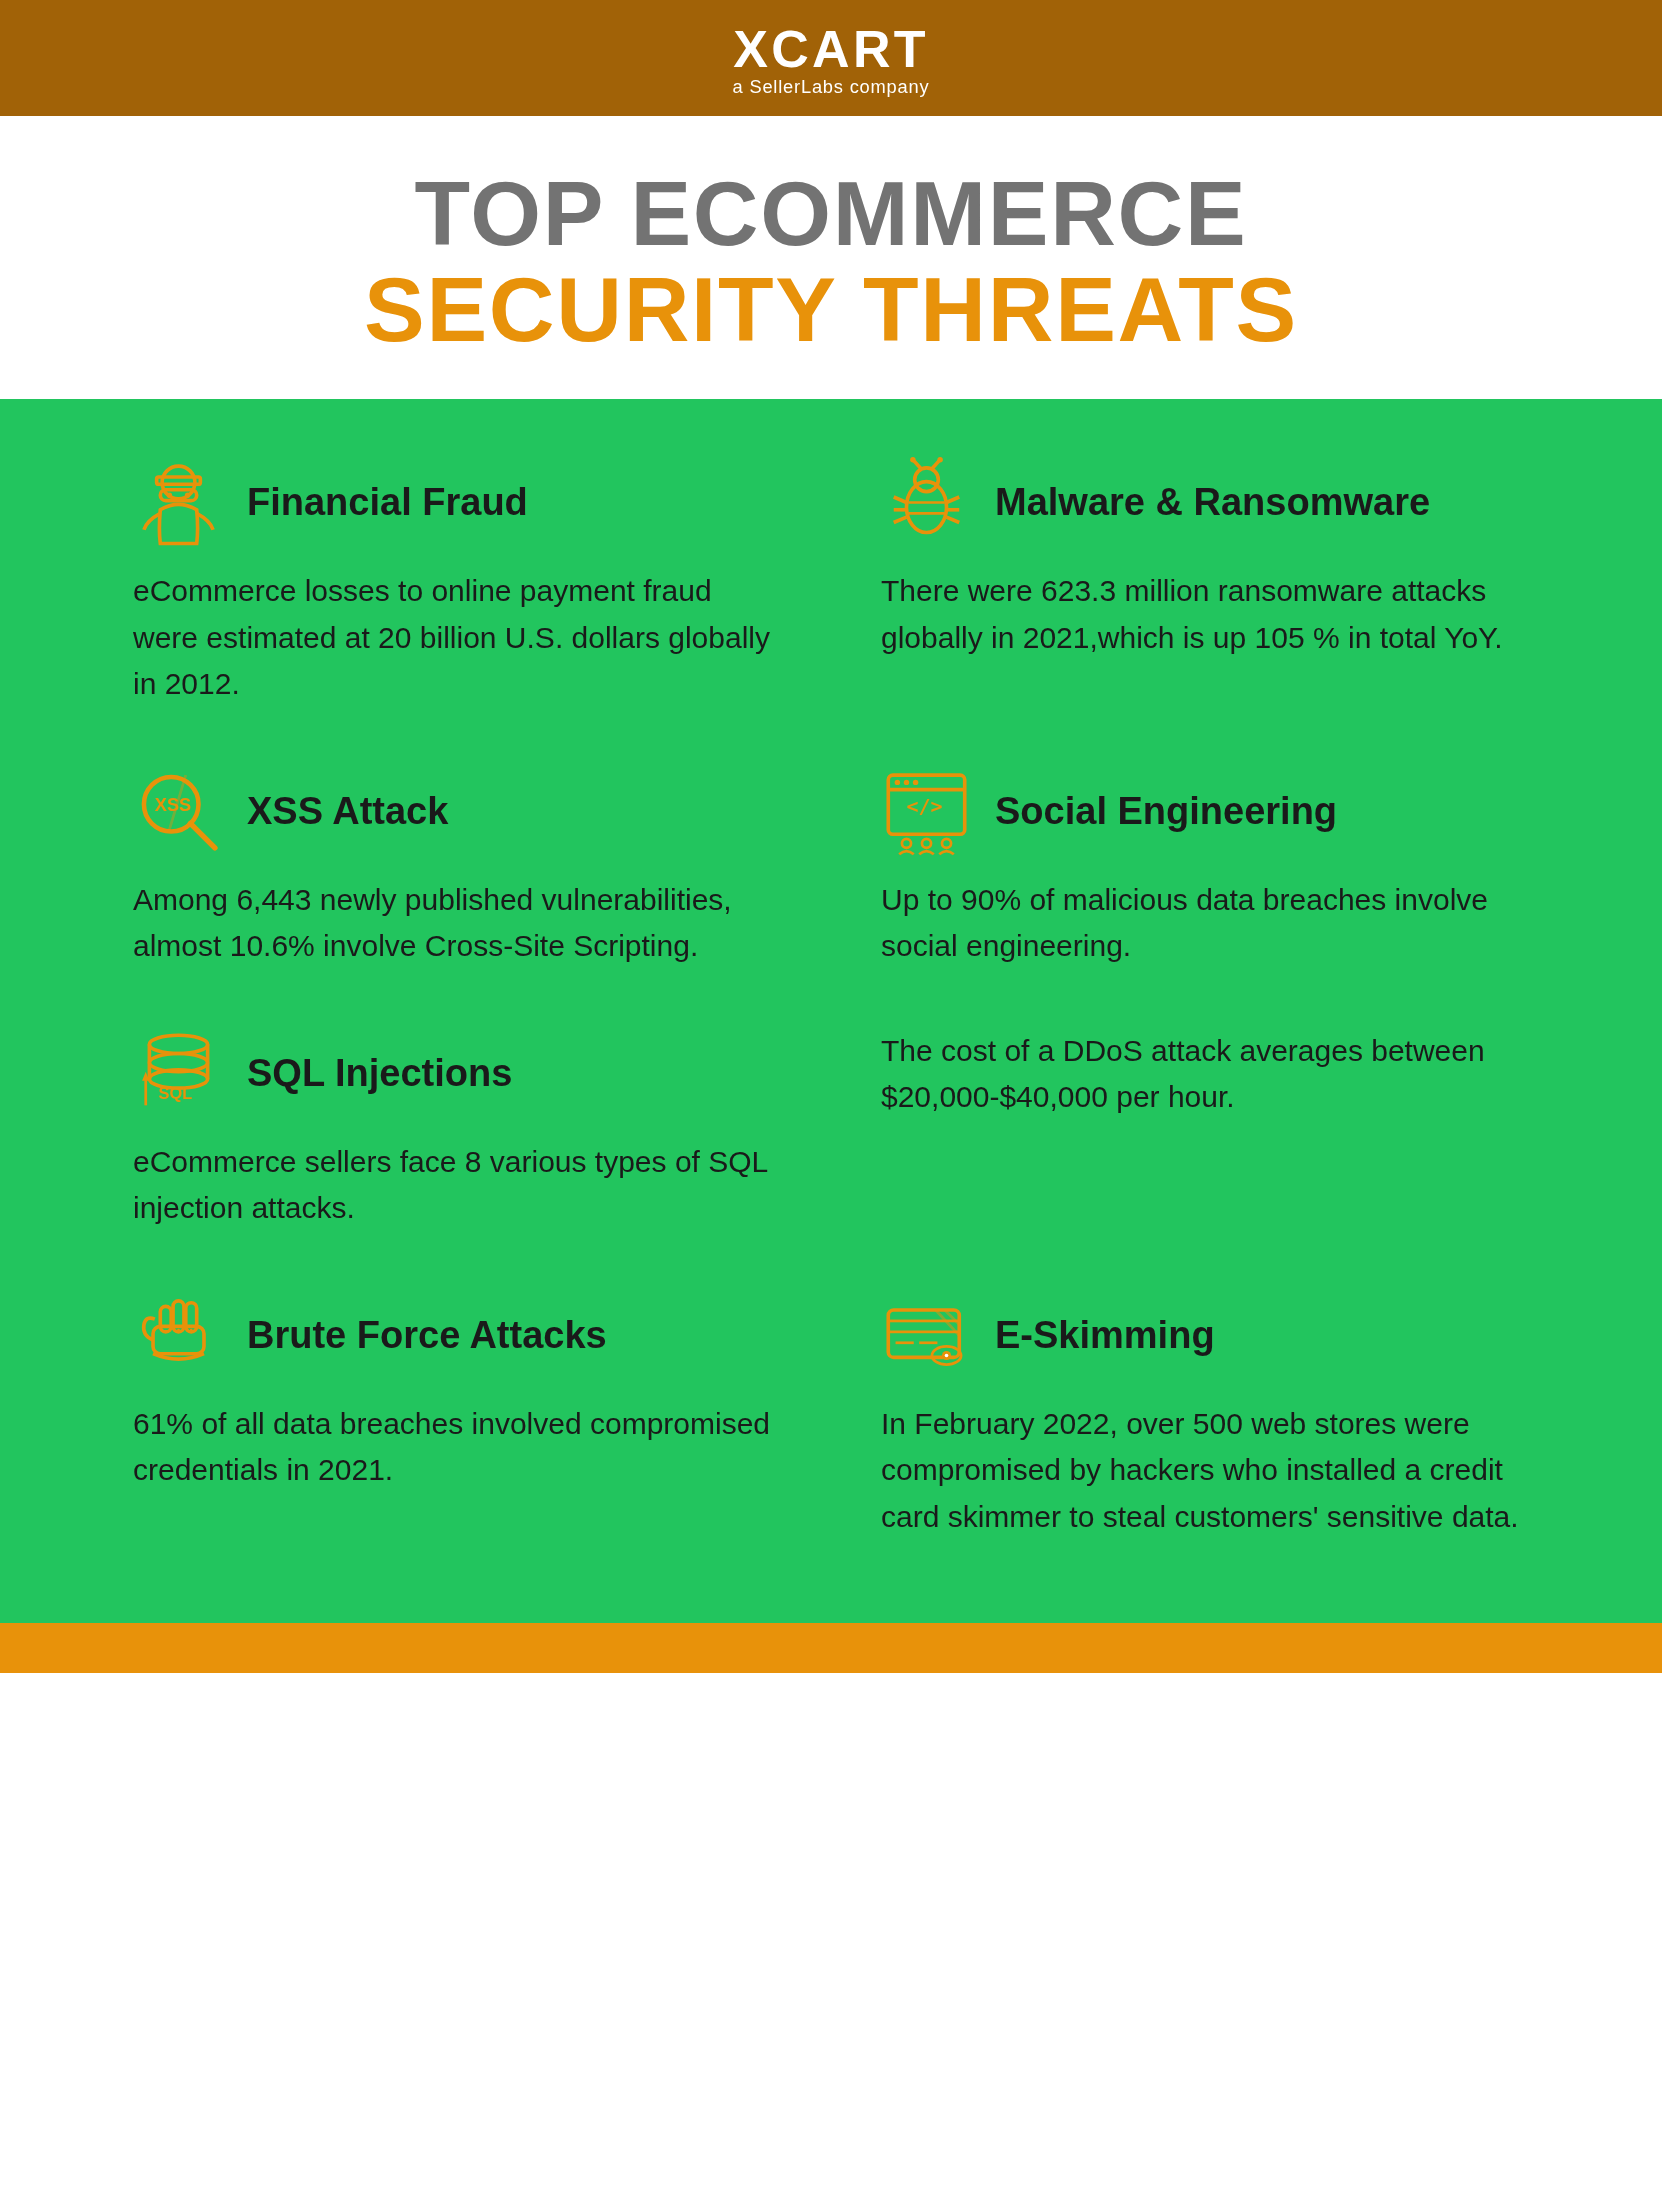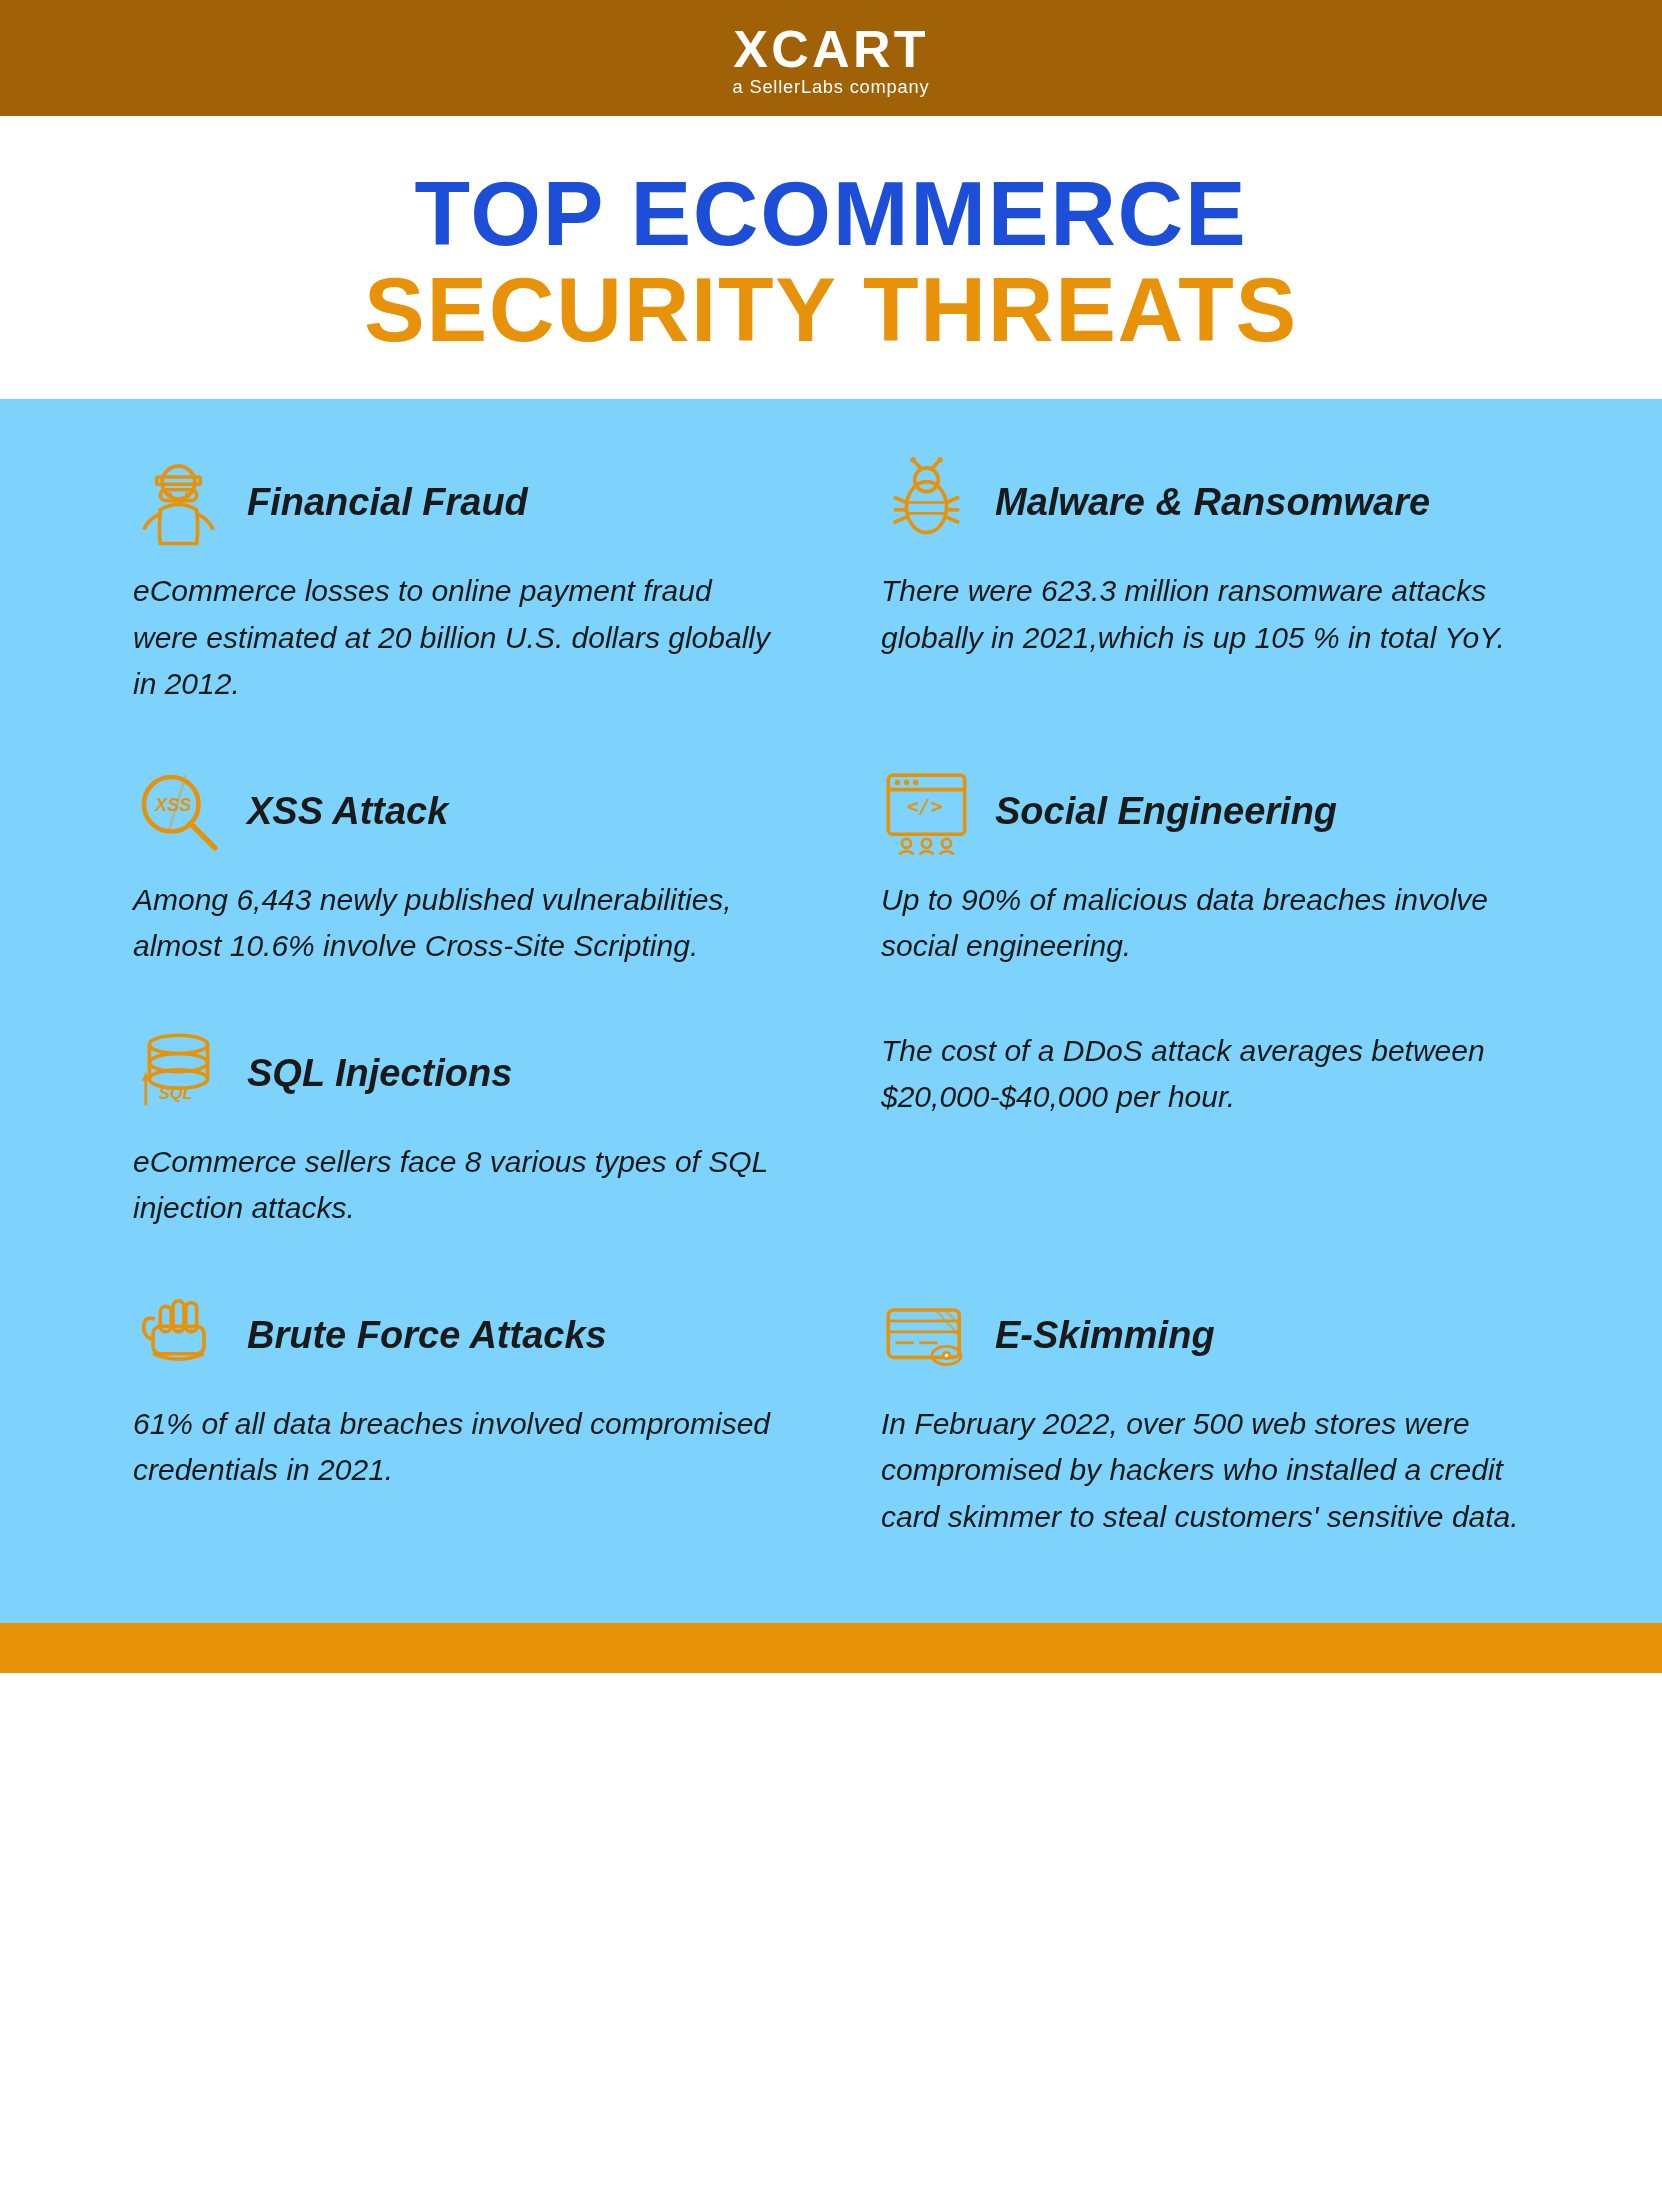--- a/index.html
+++ b/index.html
@@ -32,40 +32,39 @@
 
     
     .title-section {
       text-align: center;
       padding: 50px 66px 42px;
       background: #fff;
     }
     .title-top {
       font-size: 91px;
       font-weight: 900;
-      color: #1d4ed8;
+      color: #737373;
       line-height: 1.05;
       letter-spacing: 1.7px;
     }
     .title-bottom {
       font-size: 91px;
       font-weight: 900;
       color: #E8920A;
       line-height: 1.05;
       letter-spacing: 1.7px;
     }
 
     
     .threats-grid {
       display: grid;
       grid-template-columns: 1fr 1fr;
       gap: 0;
       padding: 33px 83px 50px;
-      background: #7dd3fc;
-      font-style: italic;
+      background: #22c55e;
     }
 
     .threat-item {
       padding: 25px 50px 33px 50px;
     }
 
     .threat-header {
       display: flex;
       align-items: center;
       gap: 23px;

